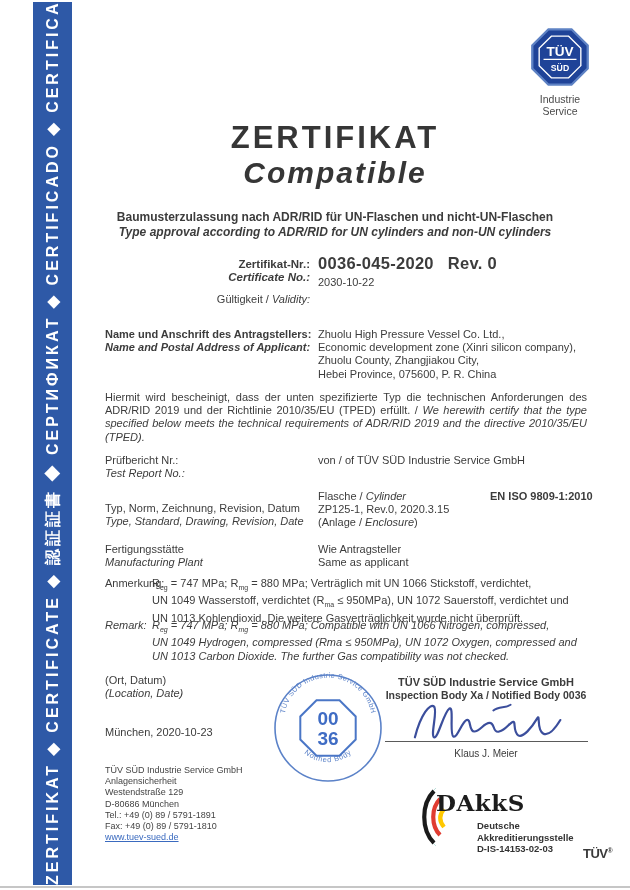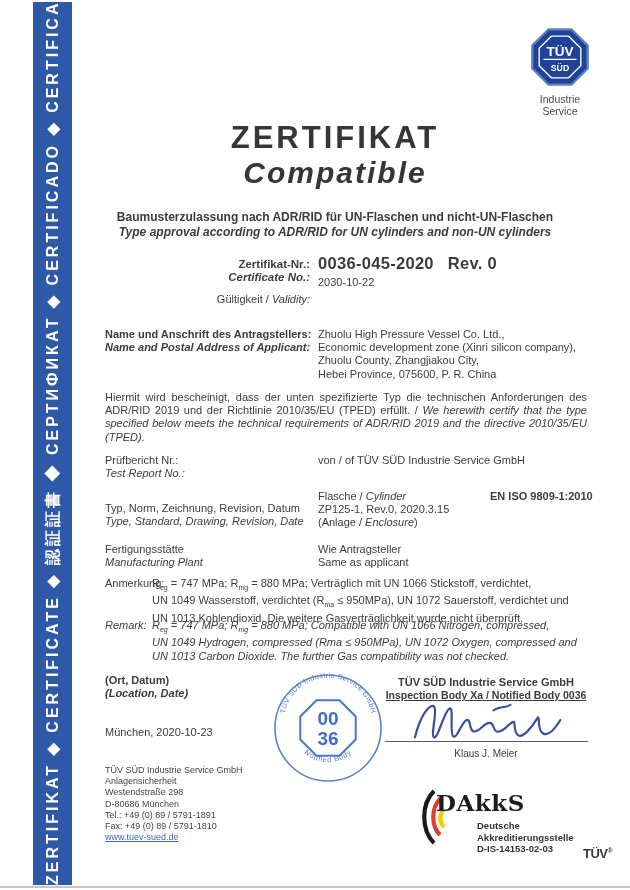--- a/index.html
+++ b/index.html
@@ -158,21 +158,21 @@
 
 <div class="remark-lbl it" style="top:619px;">Remark:</div>
 <div class="remark-txt it" style="top:619px;">
   <div>
     <span>R</span><sub>eg</sub><span> = 747 MPa; R</span><sub>mg</sub><span> = 880 MPa; Compatible with UN 1066 Nitrogen, compressed,</span>
   </div>
   <div>UN 1049 Hydrogen, compressed (Rma ≤ 950MPa), UN 1072 Oxygen, compressed and</div>
   <div>UN 1013 Carbon Dioxide. The further Gas compatibility was not checked.</div>
 </div>
 
-<div class="lbl-left" style="top:674px;font-weight:bold;">
+<div class="lbl-left" style="top:674px;">
   <div>(Ort, Datum)</div>
   <div class="it">(Location, Date)</div>
 </div>
 <div class="abs" style="left:105px; top:726px;">München, 2020-10-23</div>
 
 <svg class="abs" style="left:272px; top:672px;" width="112" height="112" viewBox="0 0 112 112">
   <defs>
     <path id="arcT" d="M 17,70 A 44,44 0 1 1 95,70"></path>
     <path id="arcB" d="M 26,74 A 36,36 0 0 0 86,74"></path>
   </defs>
@@ -183,33 +183,33 @@
   <text font-size="7.4" fill="#5B82C8" letter-spacing="0.6" text-anchor="middle">
     <textPath href="#arcB" startOffset="50%">Notified Body</textPath>
   </text>
   <polygon points="83.7,67.5 67.5,83.7 44.5,83.7 28.3,67.5 28.3,44.5 44.5,28.3 67.5,28.3 83.7,44.5" fill="none" stroke="#4A76C6" stroke-width="2"></polygon>
   <text x="56" y="53" text-anchor="middle" font-size="19" font-weight="bold" fill="#3F6CC4">00</text>
   <text x="56" y="73" text-anchor="middle" font-size="19" font-weight="bold" fill="#3F6CC4">36</text>
 </svg>
 
 <div class="sig-block" style="top:676px; font-size:11px; font-weight:bold; line-height:13px;">
   <div>TÜV SÜD Industrie Service GmbH</div>
-  <div style="font-size:10.5px;text-decoration:underline;">Inspection Body Xa / Notified Body 0036</div>
+  <div style="font-size:10.5px;">Inspection Body Xa / Notified Body 0036</div>
 </div>
 <svg class="abs" style="left:408px; top:699px;" width="165" height="44" viewBox="0 0 170 46">
   <path d="M6,40 C12,16 22,4 26,8 C30,12 22,38 26,40 C30,42 36,14 42,10 C47,7 42,36 46,39 C50,42 55,24 60,22 C65,20 62,34 68,34 C74,34 78,25 84,25 C90,25 87,36 94,34 C101,32 104,26 108,24 C112,22 108,34 114,38 C119,41 128,30 134,20 C137,15 133,32 140,36 C145,39 152,32 158,22" fill="none" stroke="#3B4E9C" stroke-width="2.3" stroke-linecap="round"></path>
   <path d="M88,12 C94,7 100,10 106,6" fill="none" stroke="#3B4E9C" stroke-width="2" stroke-linecap="round"></path>
 </svg>
 <div class="sig-line"></div>
 <div class="sig-block" style="top:748px; font-size:10px;">Klaus J. Meier</div>
 
 <div class="addr">
   <div>TÜV SÜD Industrie Service GmbH</div>
   <div>Anlagensicherheit</div>
-  <div>Westendstraße 298</div>
+  <div>Westendstraße 129</div>
   <div>D-80686 München</div>
   <div>Tel.: +49 (0) 89 / 5791-1891</div>
   <div>Fax: +49 (0) 89 / 5791-1810</div>
   <a href="#">www.tuev-sued.de</a>
 </div>
 
 <svg class="abs" style="left:412px; top:786px;" width="34" height="62" viewBox="0 0 34 62">
   <path d="M24,2 C8,16 8,46 24,60" fill="none" stroke="#9FD0CA" stroke-width="1" opacity="0.7"></path>
   <path d="M22,5 C9,18 9,44 22,57" fill="none" stroke="#1a1a1a" stroke-width="4.2"></path>
   <path d="M28,13 C19,22 19,40 28,49" fill="none" stroke="#E03C31" stroke-width="4.2"></path>

